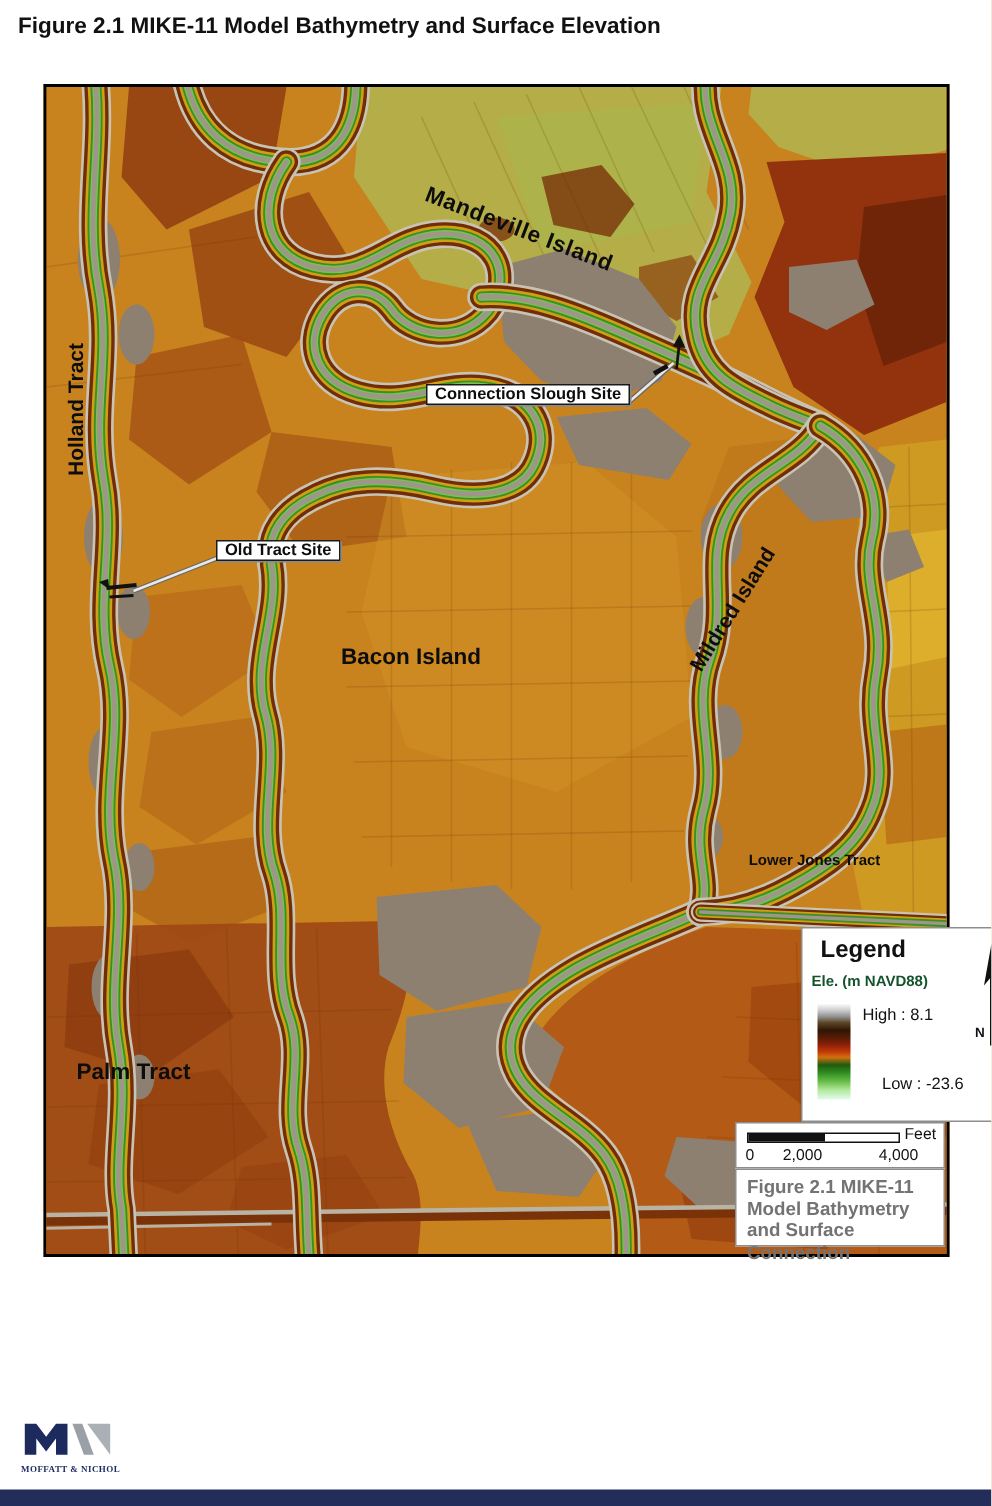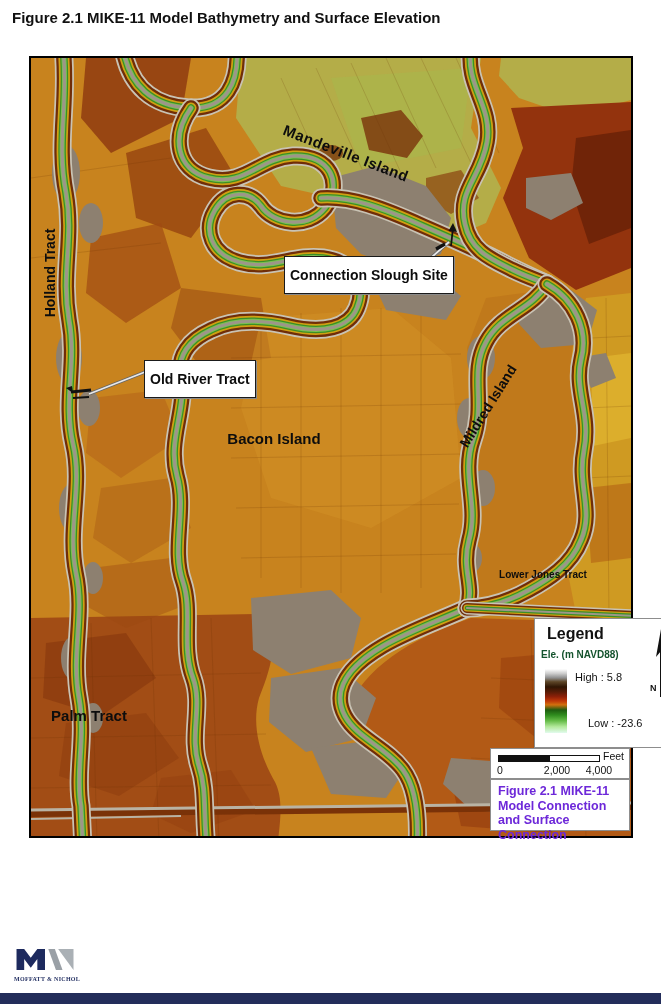--- a/index.html
+++ b/index.html
@@ -27,44 +27,44 @@
   
   .map-label{position:absolute;font-weight:bold;color:#0d0d0d;white-space:nowrap;z-index:5;}
   .lbl-holland{left:19px;top:215px;font-size:14px;transform:translate(-50%,-50%) rotate(-90deg);}
   .lbl-mandeville{left:315px;top:95px;font-size:15px;letter-spacing:.5px;transform:translate(-50%,-50%) rotate(21deg);}
   .lbl-bacon{left:243px;top:380px;font-size:15px;transform:translate(-50%,-50%);}
   .lbl-mildred{left:457px;top:348px;font-size:14px;transform:translate(-50%,-50%) rotate(-58deg);}
   .lbl-jones{left:512px;top:516px;font-size:10px;transform:translate(-50%,-50%);}
   .lbl-palm{left:58px;top:657px;font-size:15px;transform:translate(-50%,-50%);}
 
   .callout{position:absolute;background:#fff;border:1.2px solid #1a1a1a;box-shadow:1px 1px 0 #8a8a8a;
-           font-size:14px;font-weight:bold;color:#0d0d0d;padding:10px 5px;white-space:nowrap;z-index:6;}
+           font-size:11px;font-weight:bold;color:#0d0d0d;padding:0 5px;white-space:nowrap;z-index:6;}
   .co-connection{left:253px;top:198px;}
   .co-oldriver{left:113px;top:302px;}
 
   
   .panel{position:absolute;left:459px;width:140px;background:#fff;border:1.5px solid #8d8d8d;box-sizing:border-box;z-index:7;}
   .legend-box{top:560px;height:130px;margin-left:44px;}
   .legend-title{position:absolute;left:12px;top:6px;font-size:16px;font-weight:bold;color:#111;}
   .legend-sub{position:absolute;left:6px;top:30px;font-size:10px;font-weight:bold;color:#14532d;}
   .ramp{position:absolute;left:10px;top:50px;width:22px;height:64px;
         background:linear-gradient(to bottom,#ffffff 0%,#cdcdcd 7%,#8e8e8e 14%,#5d4526 20%,#2f1604 28%,#5a1c06 36%,#8c2008 43%,#c03808 50%,#d2700e 56%,#1e5c10 64%,#2f8c1e 72%,#66bc48 81%,#b2e89a 90%,#e2fbee 100%);}
   .ramp-hi{position:absolute;left:40px;top:52px;font-size:11px;color:#111;}
   .ramp-lo{position:absolute;left:40px;top:98px;font-size:11px;color:#111;padding-left:13px;}
   .north{position:absolute;right:3px;top:10px;width:20px;height:76px;}
 
   .scale-box{top:690px;height:31px;}
   .sbar{position:absolute;left:7px;top:6px;width:102px;height:7px;border:1px solid #111;box-sizing:border-box;background:#fff;}
   .sbar-black{position:absolute;left:0;top:0;width:51px;height:100%;background:#111;}
   .sbar-unit{position:absolute;left:112px;top:1px;font-size:10.5px;color:#111;}
   .stick{position:absolute;top:15px;font-size:10.5px;color:#111;transform:translateX(-50%);}
-  .st0{left:9px;} .st1{left:66px;text-align:center;} .st2{left:108px;}
+  .st0{left:9px;} .st1{left:44px;text-align:center;} .st2{left:108px;}
 
   .caption-box{top:721px;height:52px;}
-  .cap-line{margin:0 0 0 7px;font-size:12.5px;font-weight:bold;color:#6d28d9;line-height:14.5px;}
+  .cap-line{margin:0 0 0 7px;font-size:12.5px;font-weight:bold;color:#737373;line-height:14.5px;}
   .caption-box .cap-pad{padding-top:4px;}
 
   
   .logo{position:absolute;left:14px;top:948px;width:70px;z-index:3;}
   .logo-text{font-family:"Liberation Serif","DejaVu Serif",serif;font-size:6px;font-weight:bold;
              letter-spacing:.3px;color:#1d2a5e;margin-top:1px;white-space:nowrap;}
   .bottom-bar{position:absolute;left:0;bottom:0;width:100%;height:11px;background:#232d5a;}
 </style>
 </head>
 <body>
@@ -295,27 +295,27 @@
     </svg>
 
     <div class="map-label lbl-holland">Holland Tract</div>
     <div class="map-label lbl-mandeville">Mandeville Island</div>
     <div class="map-label lbl-bacon">Bacon Island</div>
     <div class="map-label lbl-mildred">Mildred Island</div>
     <div class="map-label lbl-jones">Lower Jones Tract</div>
     <div class="map-label lbl-palm">Palm Tract</div>
 
     <div class="callout co-connection">Connection Slough Site</div>
-    <div class="callout co-oldriver">Old River Tract</div>
+    <div class="callout co-oldriver">Old Tract Site</div>
 
     <div class="panel legend-box">
       <div class="legend-title">Legend</div>
       <div class="legend-sub">Ele. (m NAVD88)</div>
       <div class="ramp"></div>
-      <div class="ramp-hi">High : 5.8</div>
+      <div class="ramp-hi">High : 8.1</div>
       <div class="ramp-lo">Low : -23.6</div>
       <svg class="north" viewBox="0 0 20 76">
         <path d="M11,0 L16,28 L11,22 L6,28 Z" fill="#111"></path>
         <line x1="11" y1="22" x2="11" y2="68" stroke="#111" stroke-width="2"></line>
         <text x="0" y="62" font-size="9" font-weight="bold" fill="#111">N</text>
       </svg>
     </div>
 
     <div class="panel scale-box">
       <div class="sbar">
@@ -323,21 +323,21 @@
       </div>
       <span class="sbar-unit">Feet</span>
       <span class="stick st0">0</span>
       <span class="stick st1">2,000</span>
       <span class="stick st2">4,000</span>
     </div>
 
     <div class="panel caption-box">
       <div class="cap-pad">
         <p class="cap-line">Figure 2.1 MIKE-11</p>
-        <p class="cap-line">Model Connection</p>
+        <p class="cap-line">Model Bathymetry</p>
         <p class="cap-line">and Surface Connection</p>
       </div>
     </div>
   </div>
 
   <div class="logo">
     <svg width="62" height="23" viewBox="0 0 56 21">
       <path d="M2,20 L2,1 L9,1 L15,9 L21,1 L28,1 L28,20 L21,20 L21,10 L15,18 L9,10 L9,20 Z" fill="#1d2a5e"></path>
       <path d="M31,1 L37,1 L44,20 L38,20 Z" fill="#9aa0a6"></path>
       <path d="M40,1 L54,1 L54,20 Z" fill="#aab0b5"></path>

